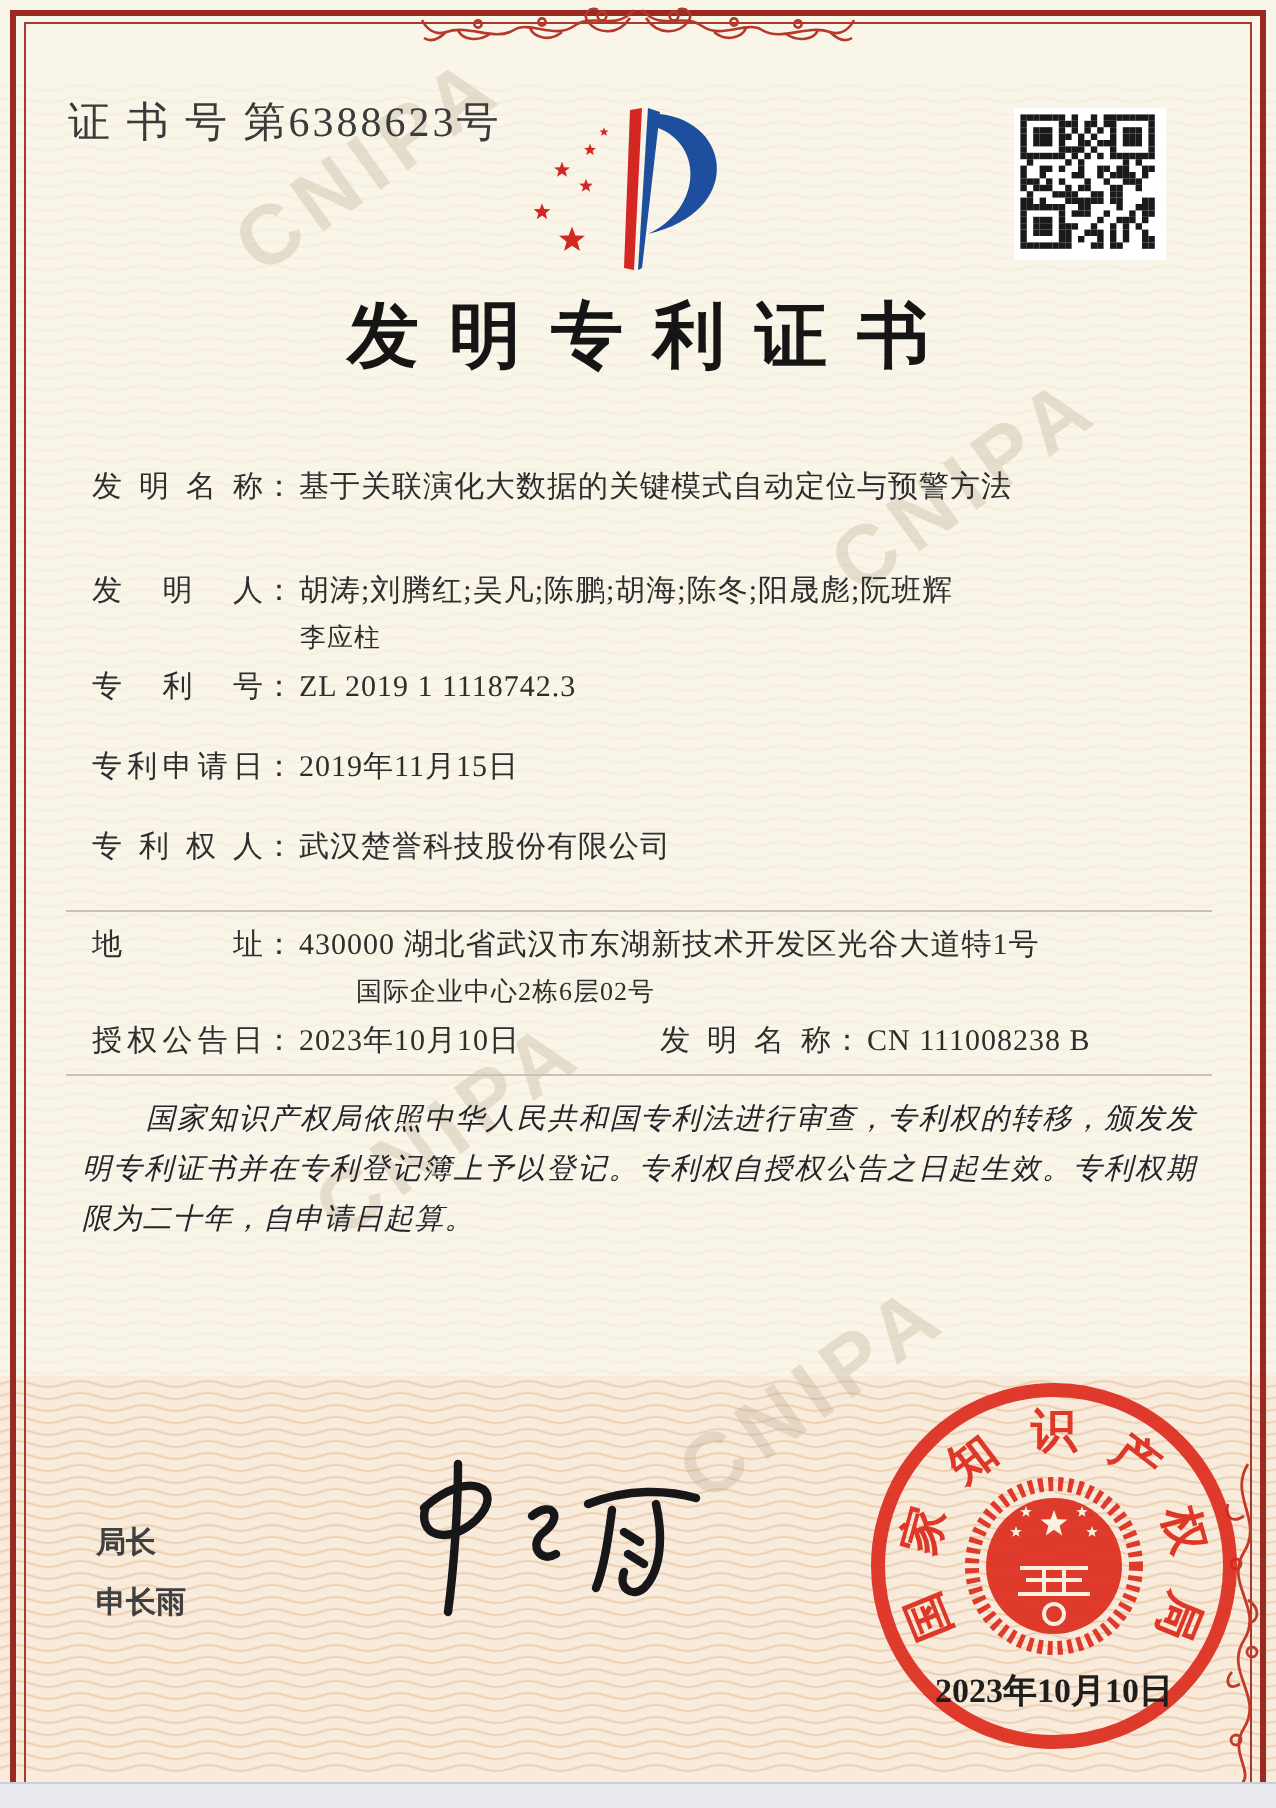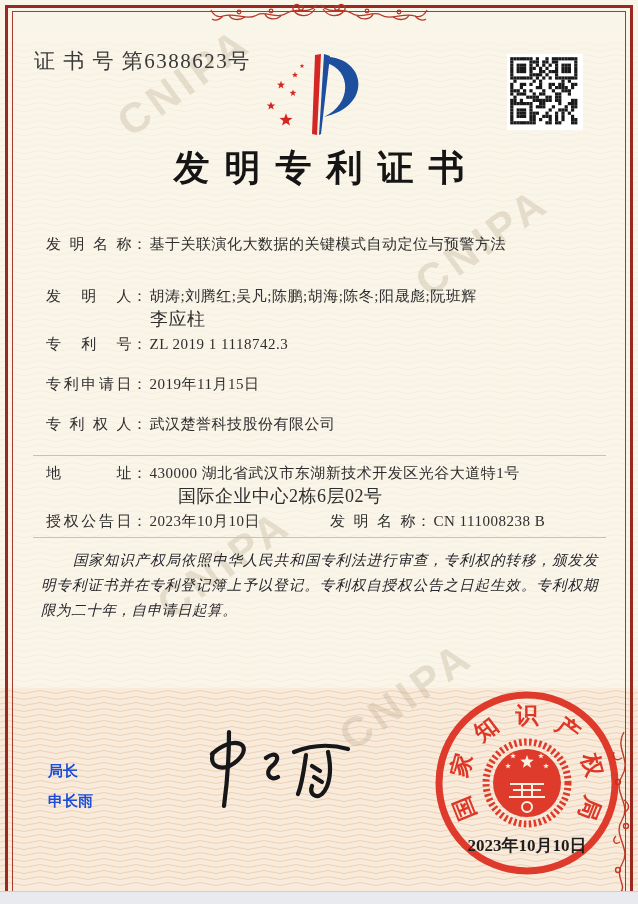--- a/index.html
+++ b/index.html
@@ -20,28 +20,28 @@
   }
   .cert-no{position:absolute; left:34px; top:47px; font-size:21px; letter-spacing:1.5px; color:#3a3a3a;}
   .title{
     position:absolute; left:0; top:144px; width:100%; text-align:center;
     font-size:36px; font-weight:700; letter-spacing:15px; padding-left:15px;
     box-sizing:border-box; color:#151515;
   }
   .row{position:absolute; left:46px; font-size:15px; line-height:22px; letter-spacing:0.5px; color:#2e2e2e; white-space:nowrap;}
   .flabel{display:inline-block; width:86px; text-align:justify; text-align-last:justify; vertical-align:top;}
   .fcolon{display:inline-block; margin-right:2px;}
-  .cont{position:absolute; left:150px; font-size:18px; line-height:22px; letter-spacing:0.5px; color:#2e2e2e;}
+  .cont{position:absolute; left:150px; font-size:13px; line-height:22px; letter-spacing:0.5px; color:#2e2e2e;}
   .divider{position:absolute; left:33px; width:573px; height:1px; background:#c9c2b2;}
   .para{
     position:absolute; left:41px; width:557px; font-size:14.5px; line-height:25px;
     text-indent:2.2em; font-style:italic; letter-spacing:0.6px; color:#24242a; text-align:justify;
   }
   .signer{position:absolute; left:48px; font-size:15px; font-weight:bold;
-    font-family:"Liberation Sans","DejaVu Sans",sans-serif; color:#1d4ed8;}
+    font-family:"Liberation Sans","DejaVu Sans",sans-serif; color:#404040;}
   .strip{position:absolute; left:0; top:891px; width:638px; height:13px; background:#e8eaf0; border-top:1px solid #c9ced9;}
   svg{display:block;}
 </style>
 </head>
 <body>
 
 <div class="page">
 
   <svg id="waves" width="638" height="904">
       <rect x="0" y="688" width="638" height="203" fill="#f6e2cd" opacity="0.5"></rect>

